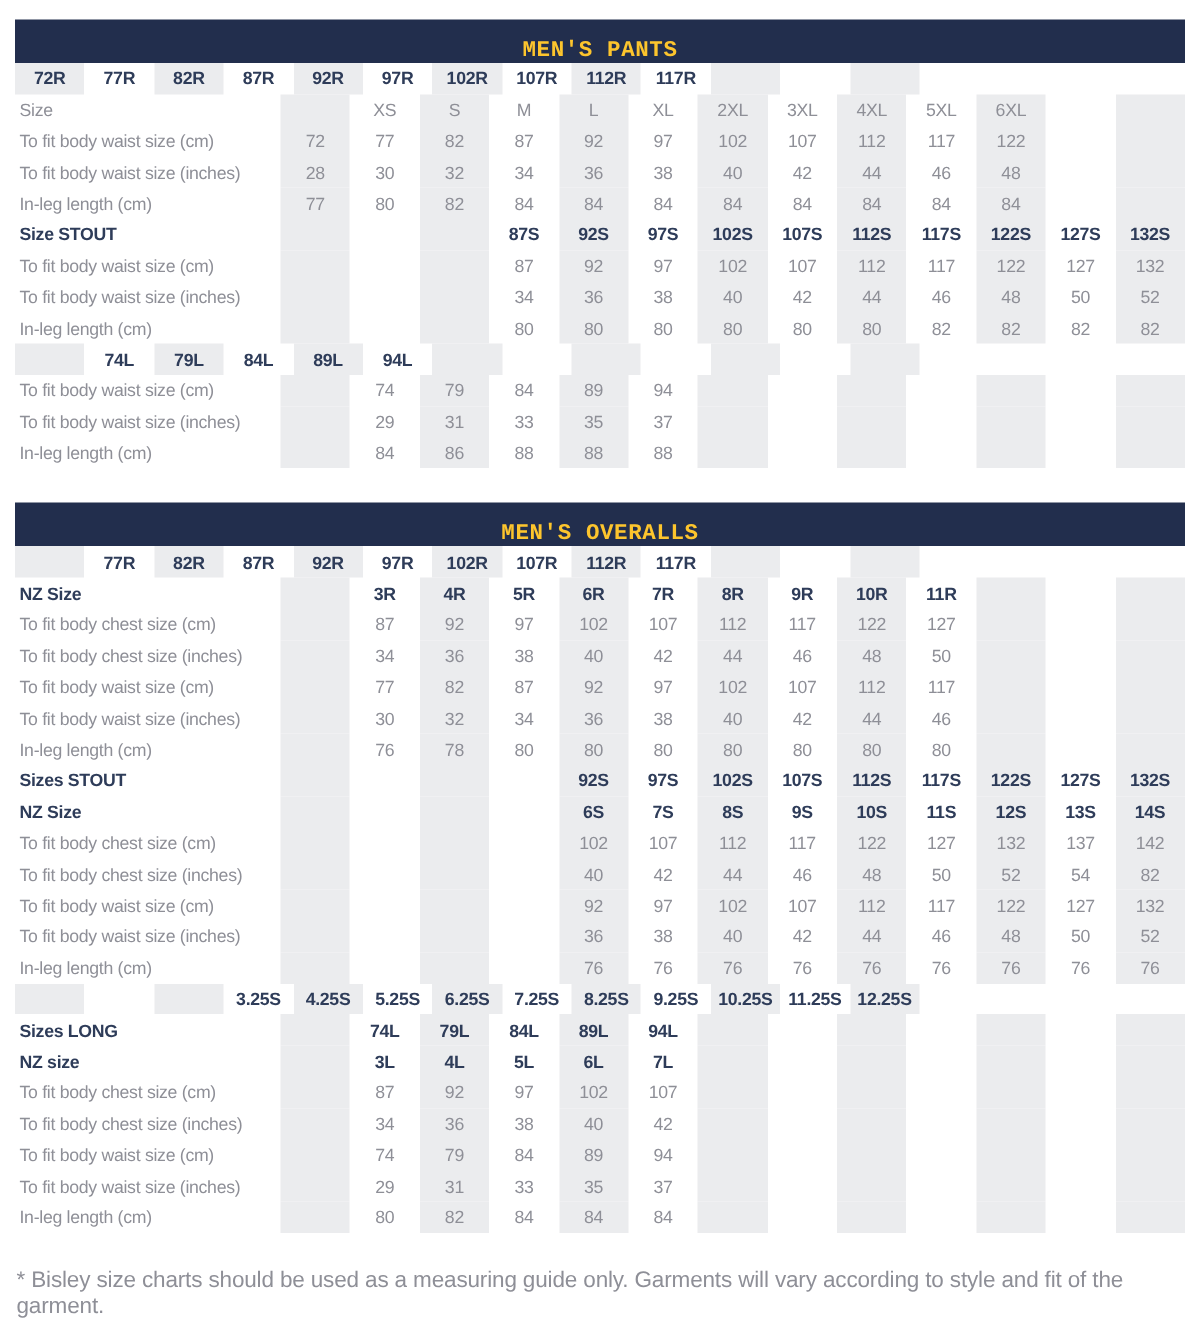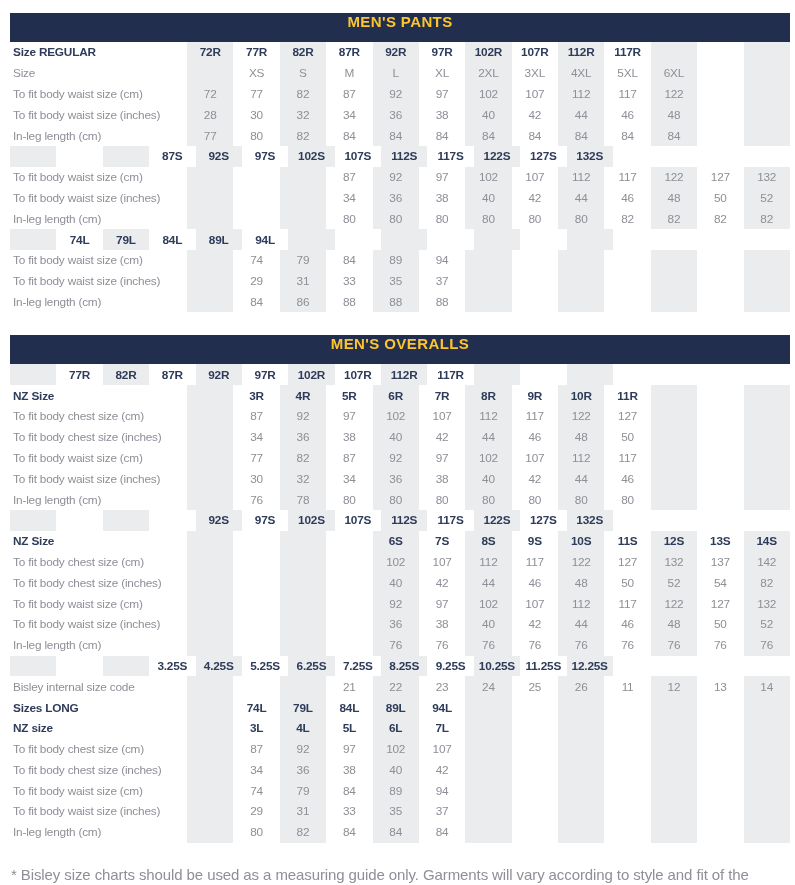--- a/index.html
+++ b/index.html
@@ -12,21 +12,21 @@
   *{box-sizing:border-box;}
   html,body{margin:0;padding:0;background:#fff;}
   body{
     width:795px;height:885px;overflow:hidden;
     font-family:"Liberation Sans","DejaVu Sans",sans-serif;
   }
   .page{padding:13px 5px 0 10px;}
   .size-table{width:780px;margin-bottom:23px;}
   .title-bar{
     height:29px;background:var(--navy);
-    display:flex;align-items:flex-start;justify-content:center;
+    display:flex;align-items:flex-end;justify-content:center;font-family:Liberation Mono, monospace;
   }
   .title-bar .title{
     color:var(--yellow);font-weight:bold;font-size:15px;letter-spacing:.4px;
   }
   .rows{width:100%;}
   .row{
     display:flex;height:20.8px;
     font-size:11.8px;color:var(--text-grey);letter-spacing:-.2px;
   }
   .row.bold{color:var(--bold-navy);font-weight:bold;}
@@ -48,21 +48,20 @@
 <body>
 
 <div class="page">
 
   <section class="size-table">
     <header class="title-bar">
       <span class="title">MEN'S PANTS</span>
     </header>
     <div class="rows">
         <div class="row bold">
-          <div class="label">Size REGULAR</div>
           <div class="cell shade">72R</div>
           <div class="cell">77R</div>
           <div class="cell shade">82R</div>
           <div class="cell">87R</div>
           <div class="cell shade">92R</div>
           <div class="cell">97R</div>
           <div class="cell shade">102R</div>
           <div class="cell">107R</div>
           <div class="cell shade">112R</div>
           <div class="cell">117R</div>
@@ -128,20 +127,21 @@
           <div class="cell">84</div>
           <div class="cell shade">84</div>
           <div class="cell">84</div>
           <div class="cell shade">84</div>
           <div class="cell">84</div>
           <div class="cell shade">84</div>
           <div class="cell"></div>
           <div class="cell shade"></div>
         </div>
         <div class="row bold">
+          <div class="label">Size STOUT</div>
           <div class="cell shade"></div>
           <div class="cell"></div>
           <div class="cell shade"></div>
           <div class="cell">87S</div>
           <div class="cell shade">92S</div>
           <div class="cell">97S</div>
           <div class="cell shade">102S</div>
           <div class="cell">107S</div>
           <div class="cell shade">112S</div>
           <div class="cell">117S</div>
@@ -373,20 +373,21 @@
           <div class="cell">80</div>
           <div class="cell shade">80</div>
           <div class="cell">80</div>
           <div class="cell shade">80</div>
           <div class="cell">80</div>
           <div class="cell shade"></div>
           <div class="cell"></div>
           <div class="cell shade"></div>
         </div>
         <div class="row bold">
+          <div class="label">Sizes STOUT</div>
           <div class="cell shade"></div>
           <div class="cell"></div>
           <div class="cell shade"></div>
           <div class="cell"></div>
           <div class="cell shade">92S</div>
           <div class="cell">97S</div>
           <div class="cell shade">102S</div>
           <div class="cell">107S</div>
           <div class="cell shade">112S</div>
           <div class="cell">117S</div>
@@ -498,36 +499,20 @@
           <div class="cell shade">4.25S</div>
           <div class="cell">5.25S</div>
           <div class="cell shade">6.25S</div>
           <div class="cell">7.25S</div>
           <div class="cell shade">8.25S</div>
           <div class="cell">9.25S</div>
           <div class="cell shade">10.25S</div>
           <div class="cell">11.25S</div>
           <div class="cell shade">12.25S</div>
         </div>
-        <div class="row">
-          <div class="label">Bisley internal size code</div>
-          <div class="cell shade"></div>
-          <div class="cell"></div>
-          <div class="cell shade"></div>
-          <div class="cell">21</div>
-          <div class="cell shade">22</div>
-          <div class="cell">23</div>
-          <div class="cell shade">24</div>
-          <div class="cell">25</div>
-          <div class="cell shade">26</div>
-          <div class="cell">11</div>
-          <div class="cell shade">12</div>
-          <div class="cell">13</div>
-          <div class="cell shade">14</div>
-        </div>
         <div class="row bold">
           <div class="label">Sizes LONG</div>
           <div class="cell shade"></div>
           <div class="cell">74L</div>
           <div class="cell shade">79L</div>
           <div class="cell">84L</div>
           <div class="cell shade">89L</div>
           <div class="cell">94L</div>
           <div class="cell shade"></div>
           <div class="cell"></div>

